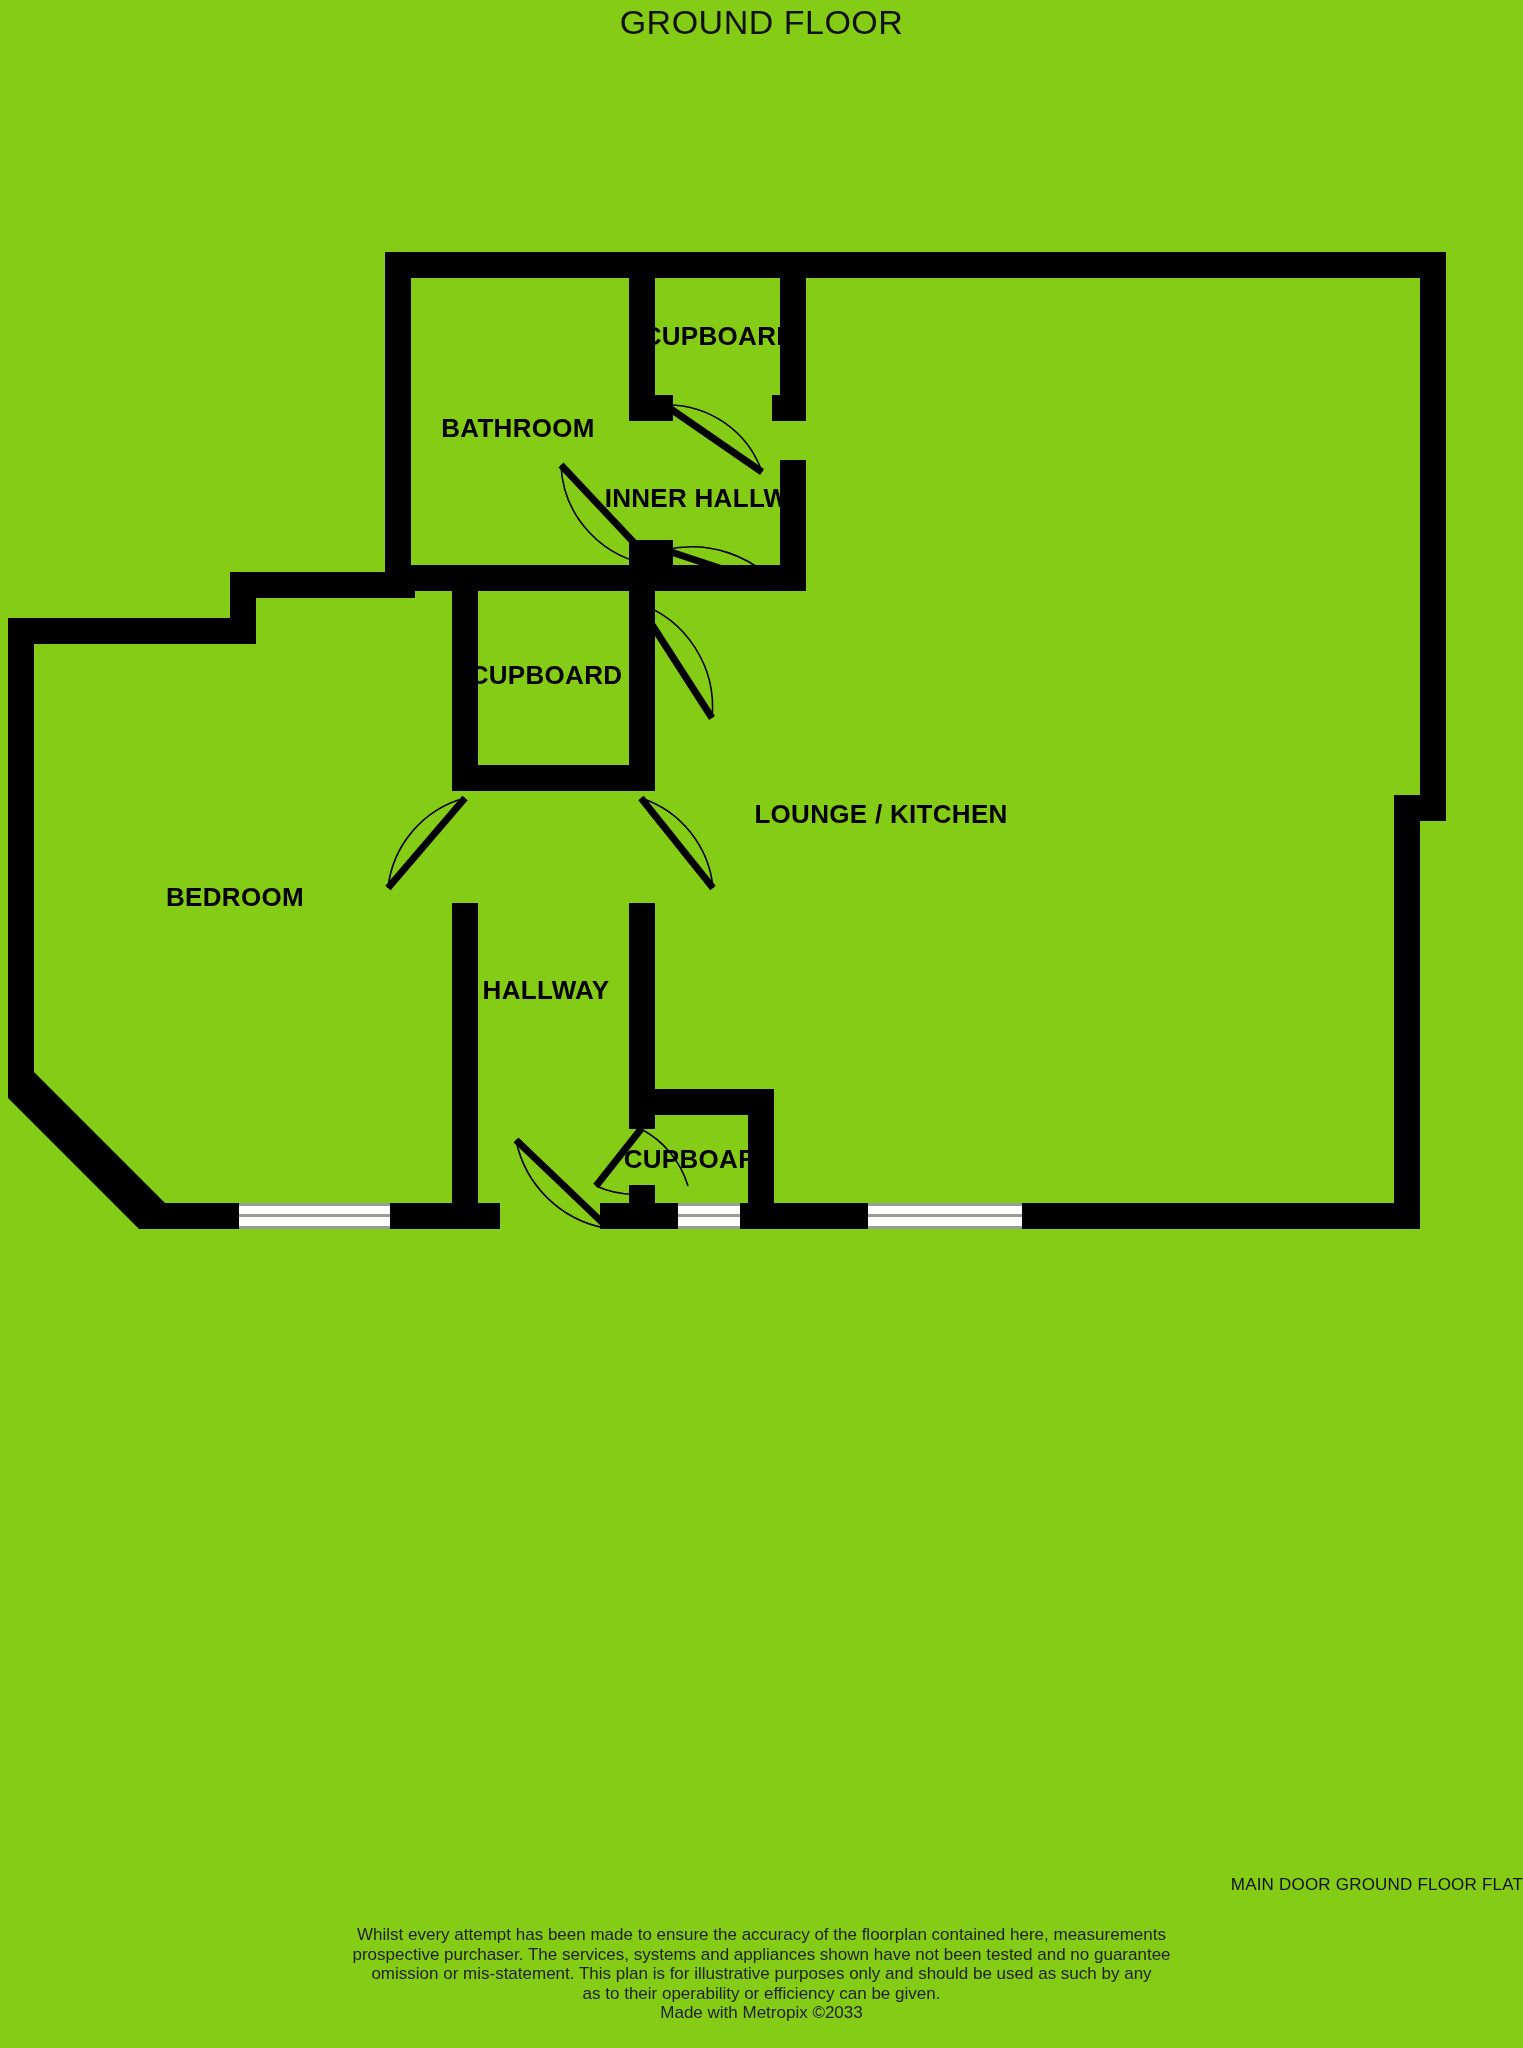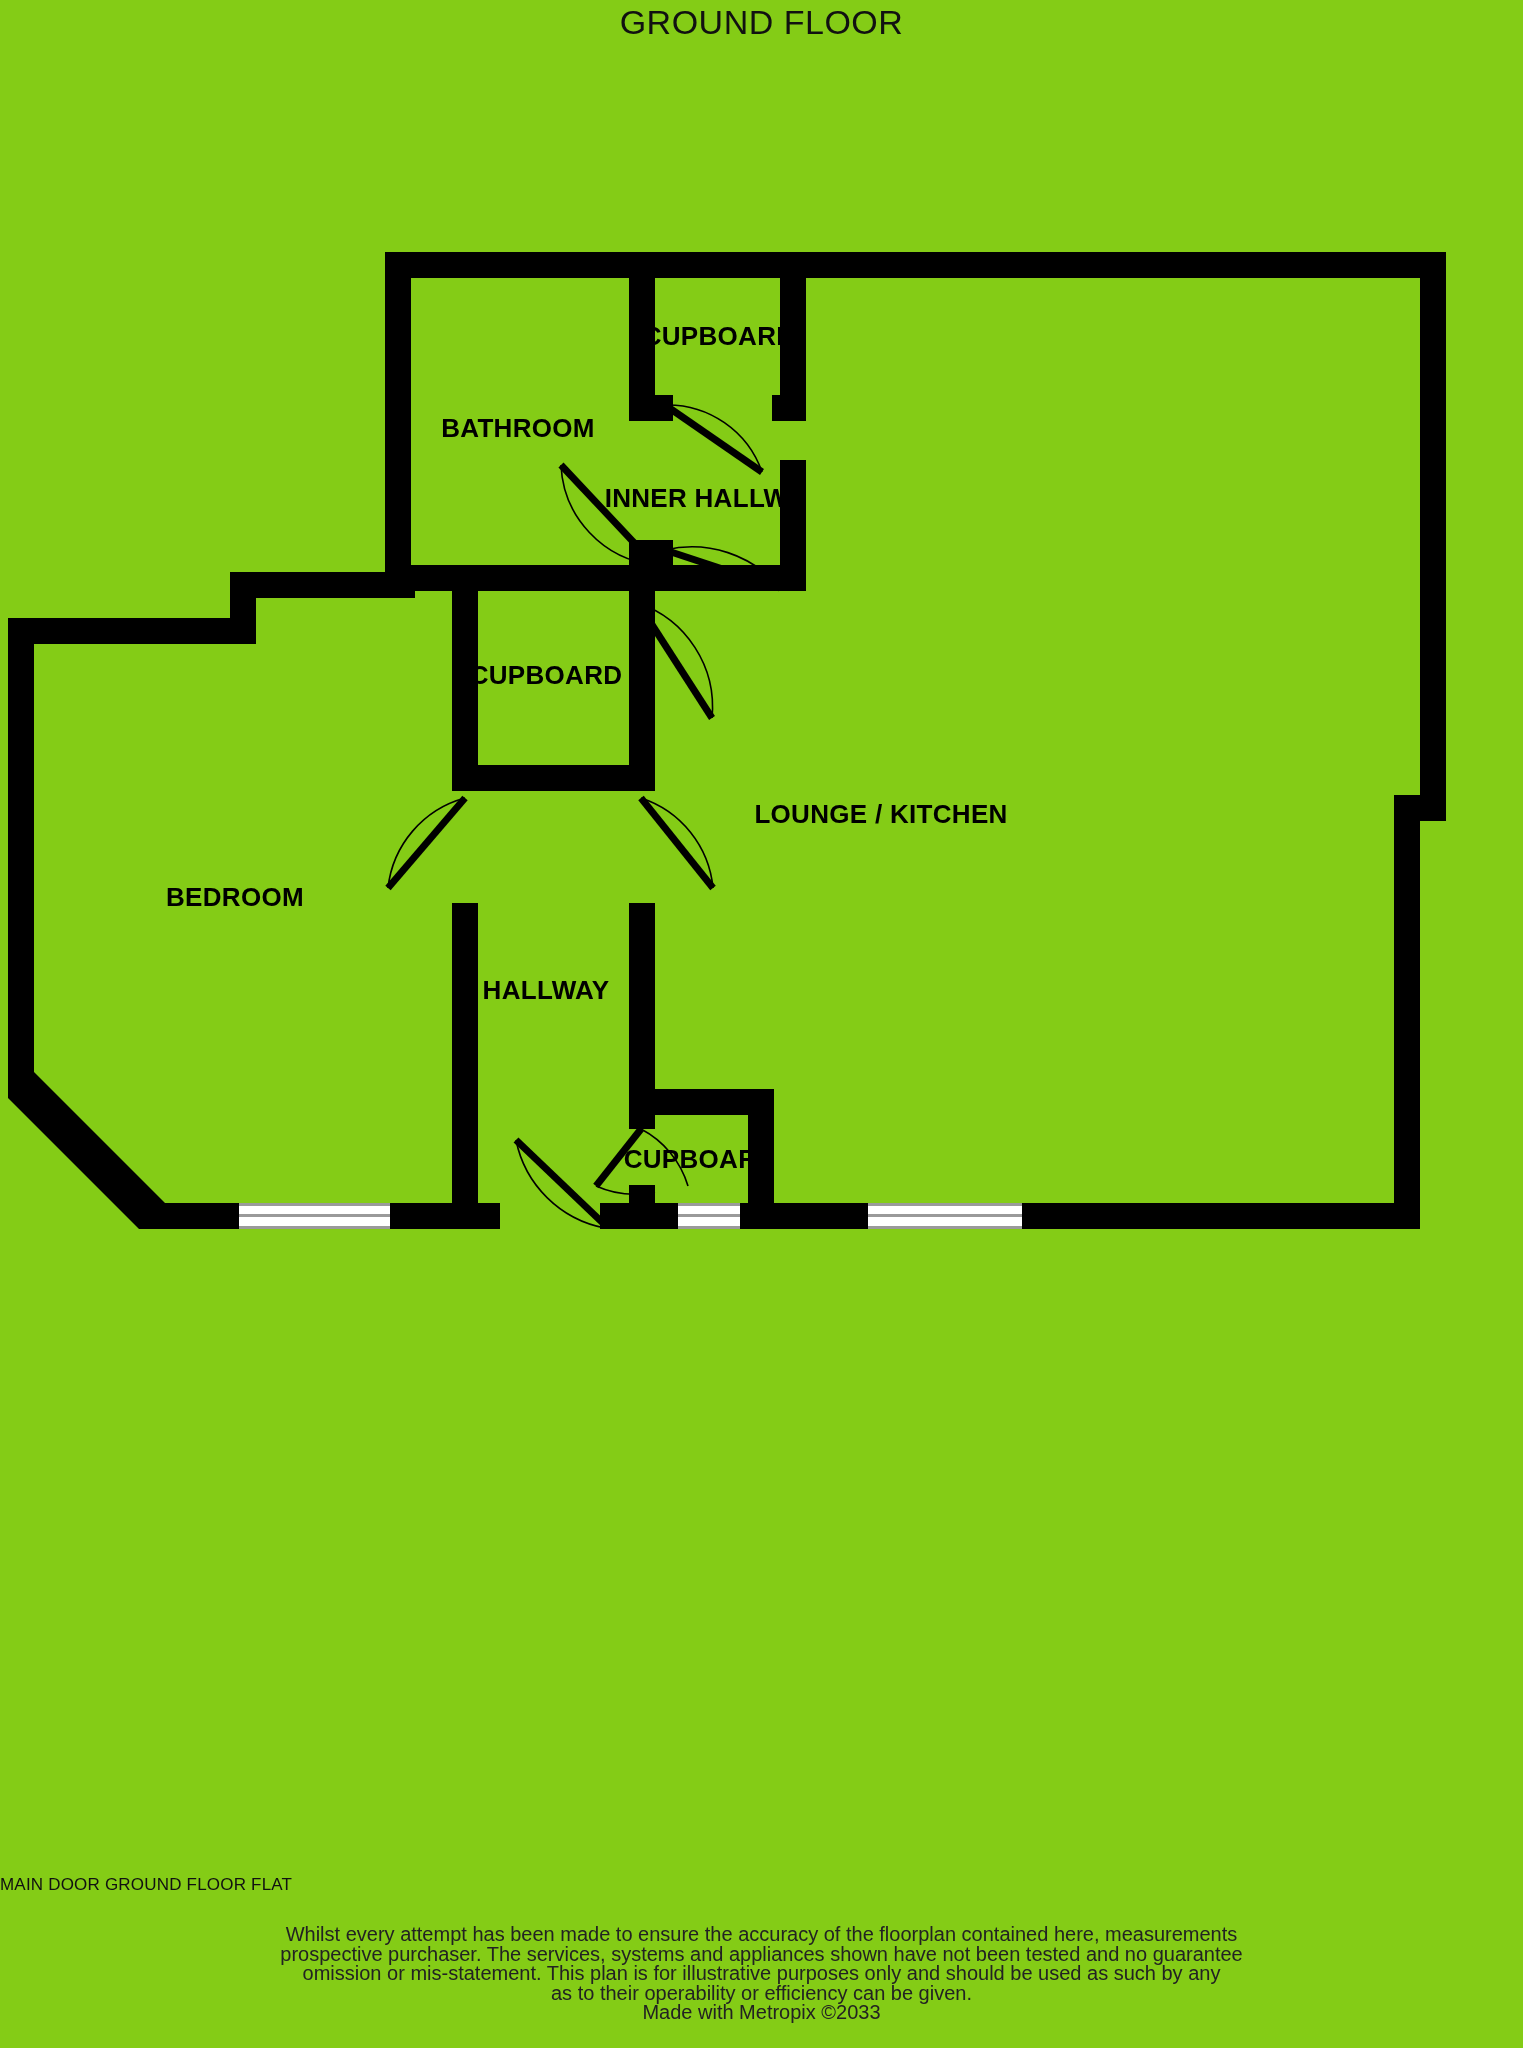--- a/index.html
+++ b/index.html
@@ -46,33 +46,33 @@
     font-size: 26px;
     font-weight: 700;
     fill: #000000;
     letter-spacing: 0.3px;
   }
   .footer-caption {
     position: absolute;
     left: 0;
     top: 1875px;
     width: 100%;
-    text-align: left;
+    text-align: right;
     font-size: 17px;
     font-weight: 400;
     color: #111111;
     letter-spacing: 0.2px;
   }
   .disclaimer {
     position: absolute;
     left: 0;
     top: 1925px;
     width: 100%;
     text-align: center;
-    font-size: 20px;
+    font-size: 17px;
     line-height: 19.5px;
     color: #222222;
   }
   .disclaimer div { white-space: nowrap; }
 </style>
 </head>
 <body>
 
 <div id="page">
 

